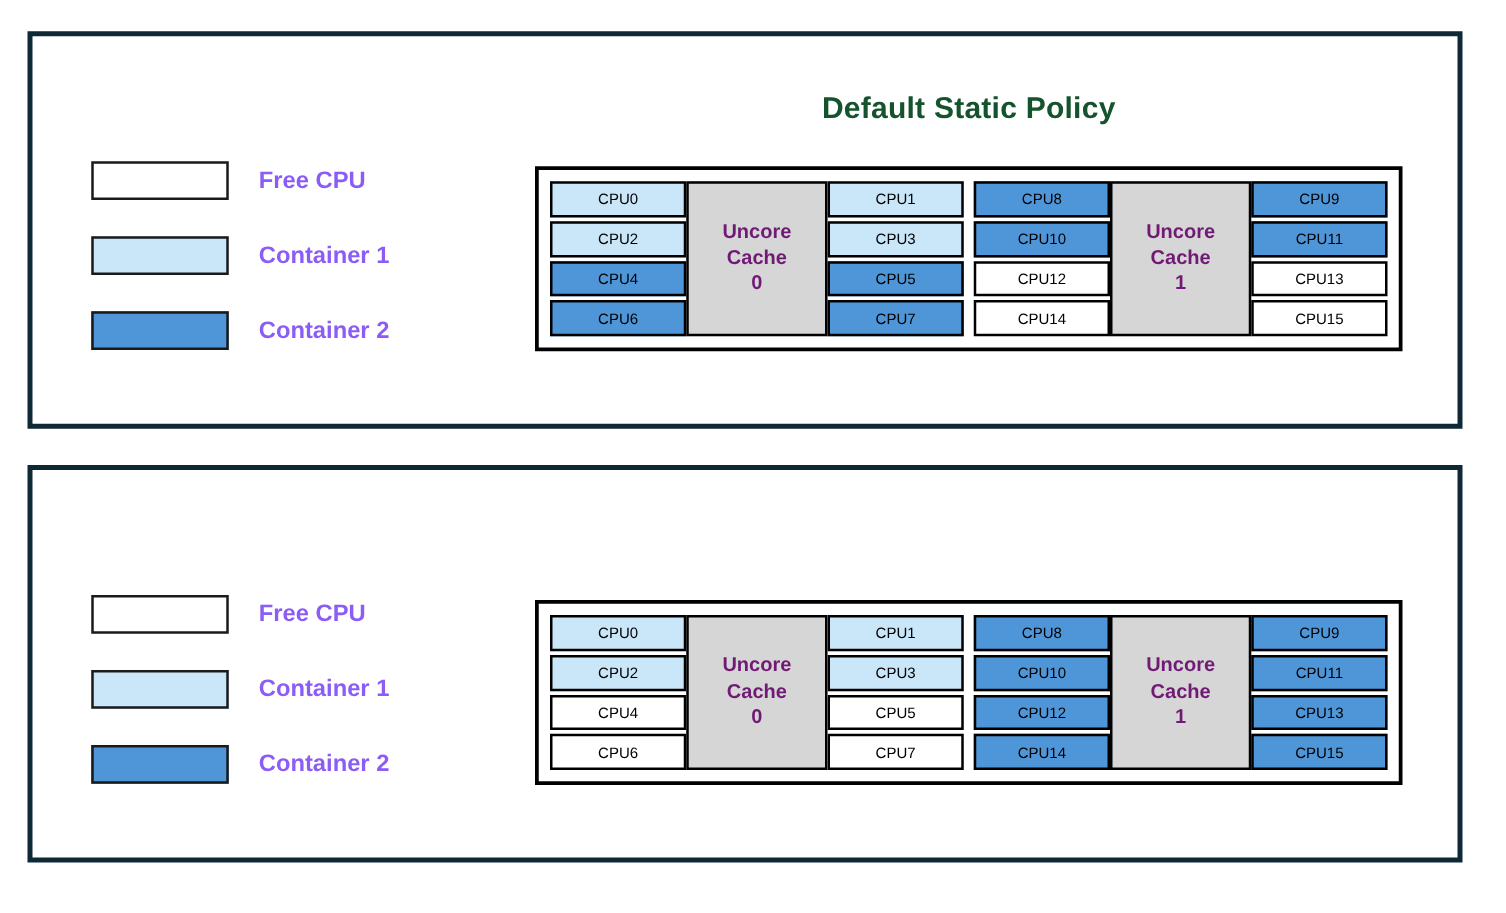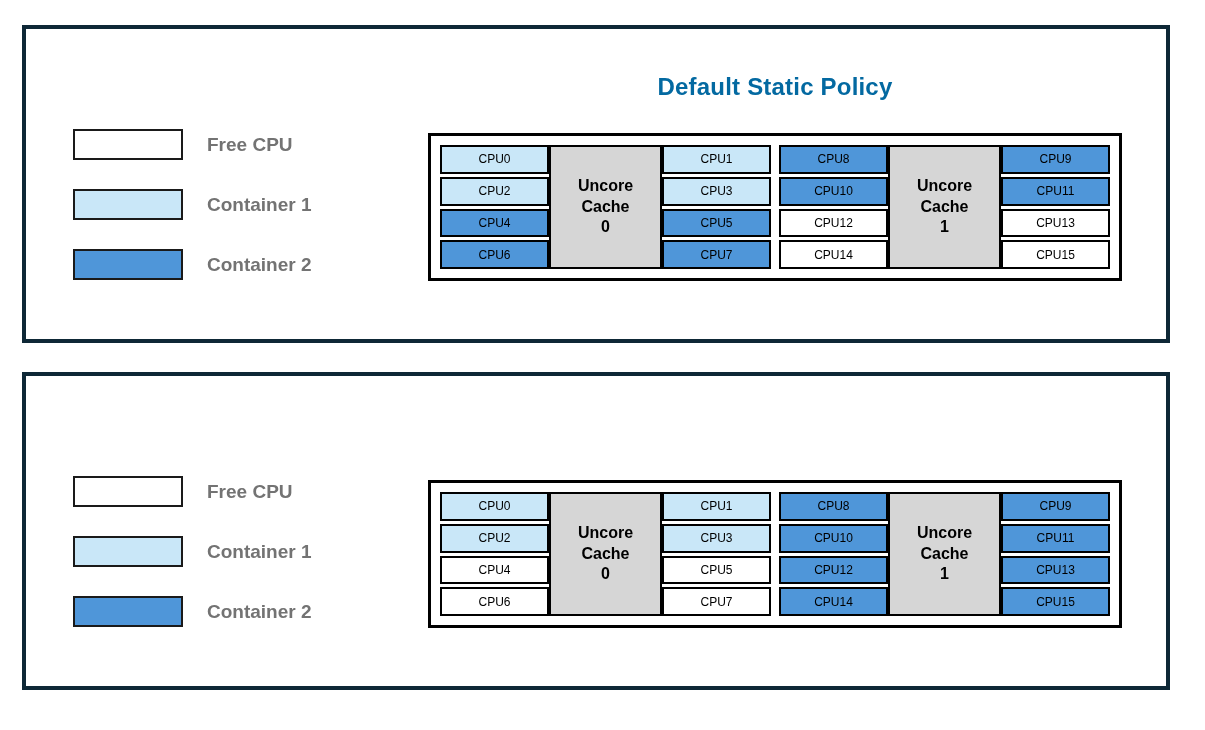--- a/index.html
+++ b/index.html
@@ -22,21 +22,21 @@
   #panel-1 { top: 372px; }
 
   .panel-title {
     position: absolute;
     top: 44px;
     left: 402px;
     width: 694px;
     text-align: center;
     font-size: 24px;
     font-weight: bold;
-    color: #0369a1;
+    color: #14532d;
     letter-spacing: 0.2px;
     white-space: nowrap;
   }
 
   .legend {
     position: absolute;
     left: 47px;
     top: 100px;
     display: flex;
     flex-direction: column;
@@ -50,21 +50,21 @@
   .legend-swatch {
     width: 110px;
     height: 31px;
     border: 2px solid #1a1a1a;
     background: #ffffff;
     flex: none;
   }
   .legend-label {
     font-size: 19px;
     font-weight: bold;
-    color: #737373;
+    color: #8b5cf6;
     white-space: nowrap;
   }
 
   .diagram {
     position: absolute;
     left: 402px;
     top: 104px;
     width: 694px;
     height: 148px;
     border: 3px solid #000000;
@@ -99,21 +99,21 @@
   .cache-cell {
     flex: 1 1 0;
     border: 2px solid #000000;
     background: #d6d6d6;
     display: flex;
     flex-direction: column;
     align-items: center;
     justify-content: center;
     font-size: 16px;
     font-weight: bold;
-    color: #000000;
+    color: #701a75;
     line-height: 1.3;
     text-align: center;
   }
   .cache-line { display: block; }
 </style>
 </head>
 <body>
 
 <div class="panel" id="panel-0" style="border-color: rgb(14, 40, 54);">
   <div class="panel-title">Default Static Policy</div>

